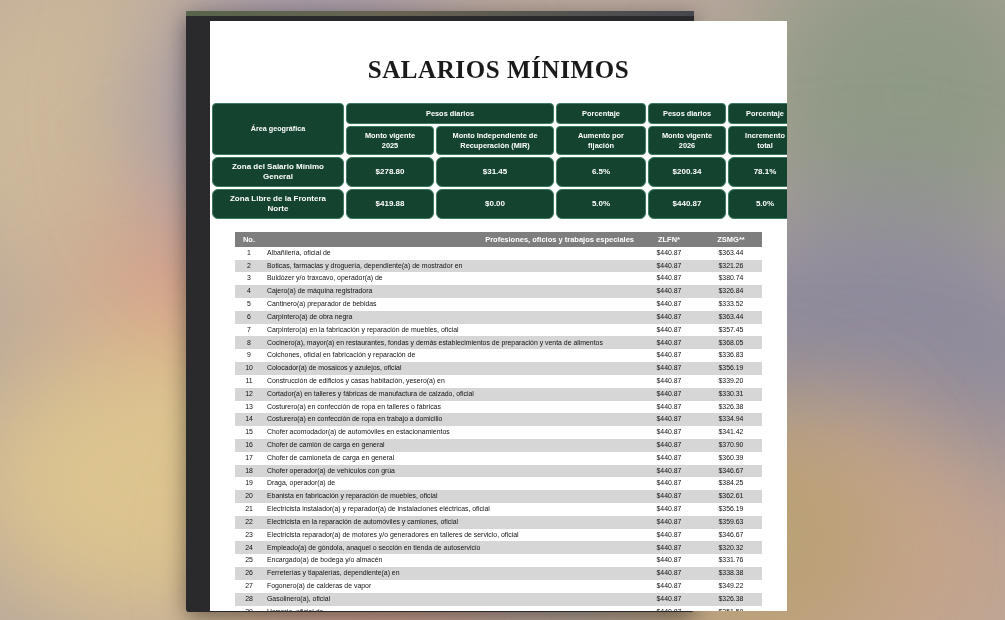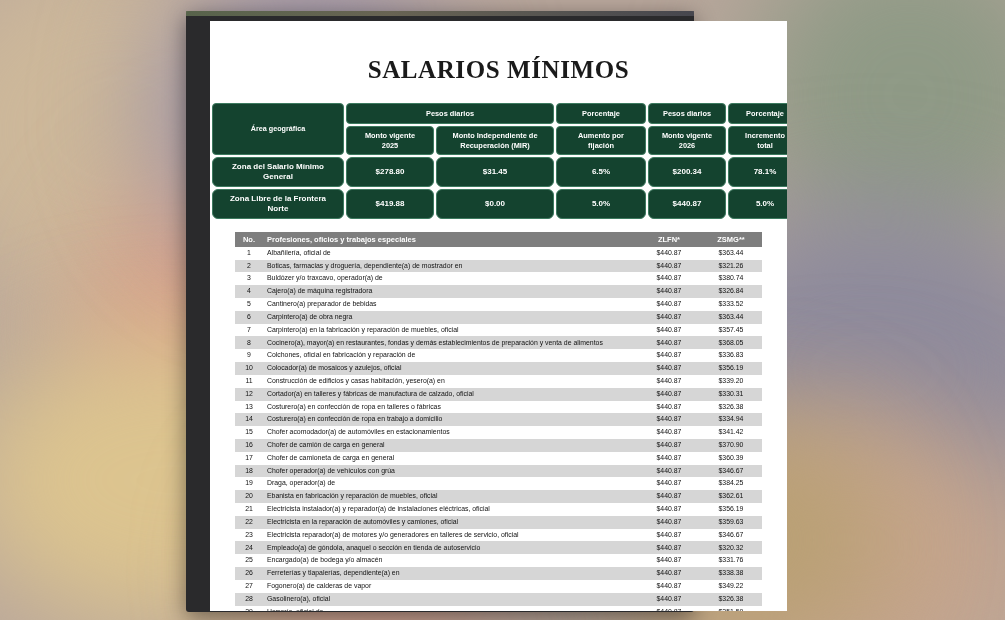--- a/index.html
+++ b/index.html
@@ -95,21 +95,21 @@
     margin:11px auto 0;
     width:527px;
     border-collapse:collapse;
     table-layout:fixed;
   }
   #prof thead th {
     background:#7e7e7e;
     color:#fff;
     font-size:7.5px;
     font-weight:bold;
-    text-align:left;
+    text-align:right;
     padding:3px 4px;
     line-height:1.2;
   }
   #prof thead th.c-no { width:28px; text-align:center; }
   #prof thead th.c-val { width:62px; text-align:center;margin-top:36px; }
   #prof tbody td {
     font-size:6.9px;
     color:#111;
     padding:2.1px 4px;
     line-height:1.25;

